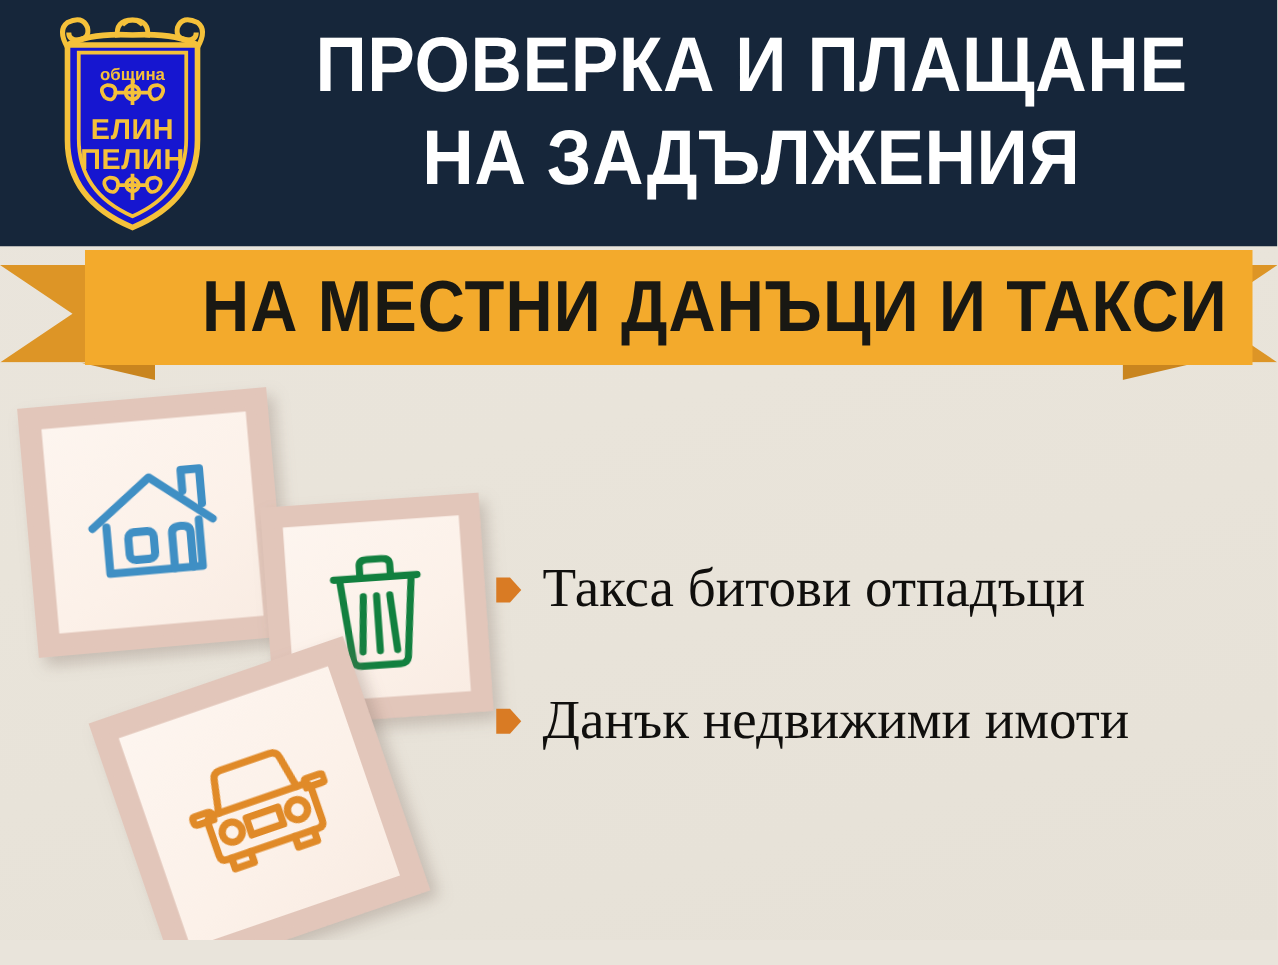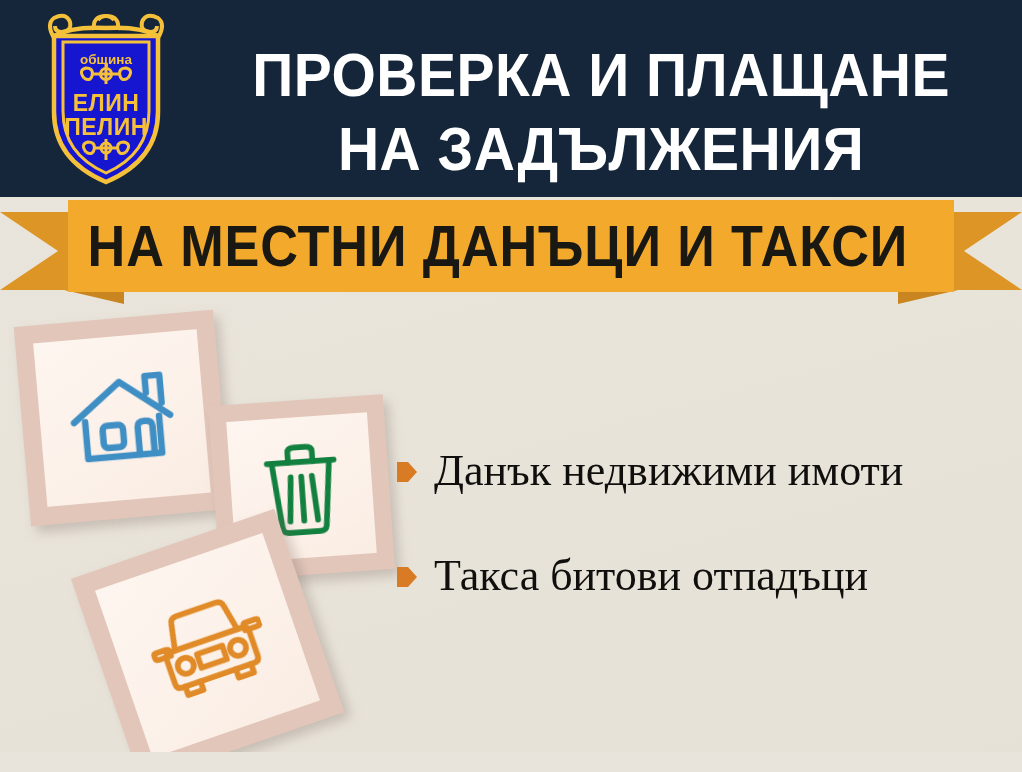--- a/index.html
+++ b/index.html
@@ -44,21 +44,21 @@
 
   .header-title {
     position: absolute;
     left: 196px;
     top: 16px;
     width: 810px;
     height: 170px;
     display: flex;
     flex-direction: column;
     align-items: center;
-    justify-content: flex-end;
+    justify-content: flex-start;
     z-index: 3;
   }
   .header-title .line {
     color: #ffffff;
     font-family: "Liberation Sans Narrow", "Liberation Sans", sans-serif;
     font-weight: bold;
     font-size: 62px;
     line-height: 74px;
     letter-spacing: 0.5px;
     transform: scaleX(0.92);
@@ -110,21 +110,22 @@
   }
   .ribbon-center {
     position: absolute;
     left: 68px;
     top: 0;
     width: 886px;
     height: 92px;
     background: #f3aa2c;
     display: flex;
     align-items: center;
-    justify-content: flex-end;
+    justify-content: flex-start;
+    padding-left: 48px;
   }
   .ribbon-center .rtext {
     color: #191813;
     font-family: "Liberation Sans Narrow", "Liberation Sans", sans-serif;
     font-weight: bold;
     font-size: 58px;
     line-height: 58px;
     letter-spacing: 1px;
     transform: scaleX(0.9);
     white-space: nowrap;
@@ -315,26 +316,26 @@
       </div>
     </div>
   </div>
 
   <div class="list">
 
     <div class="list-item">
       <svg class="bullet" viewBox="0 0 22 26">
         <path d="M1 3 L12 3 L21 13 L12 23 L1 23 Z" fill="#d97b24"></path>
       </svg>
-      <span class="item-label">Данък недвижими имоти</span>
+      <span class="item-label">Такса битови отпадъци</span>
     </div>
 
     <div class="list-item">
       <svg class="bullet" viewBox="0 0 22 26">
         <path d="M1 3 L12 3 L21 13 L12 23 L1 23 Z" fill="#d97b24"></path>
       </svg>
-      <span class="item-label">Такса битови отпадъци</span>
+      <span class="item-label">Данък недвижими имоти</span>
     </div>
 
 
   </div>
 
 </div>
 
 </body></html>

